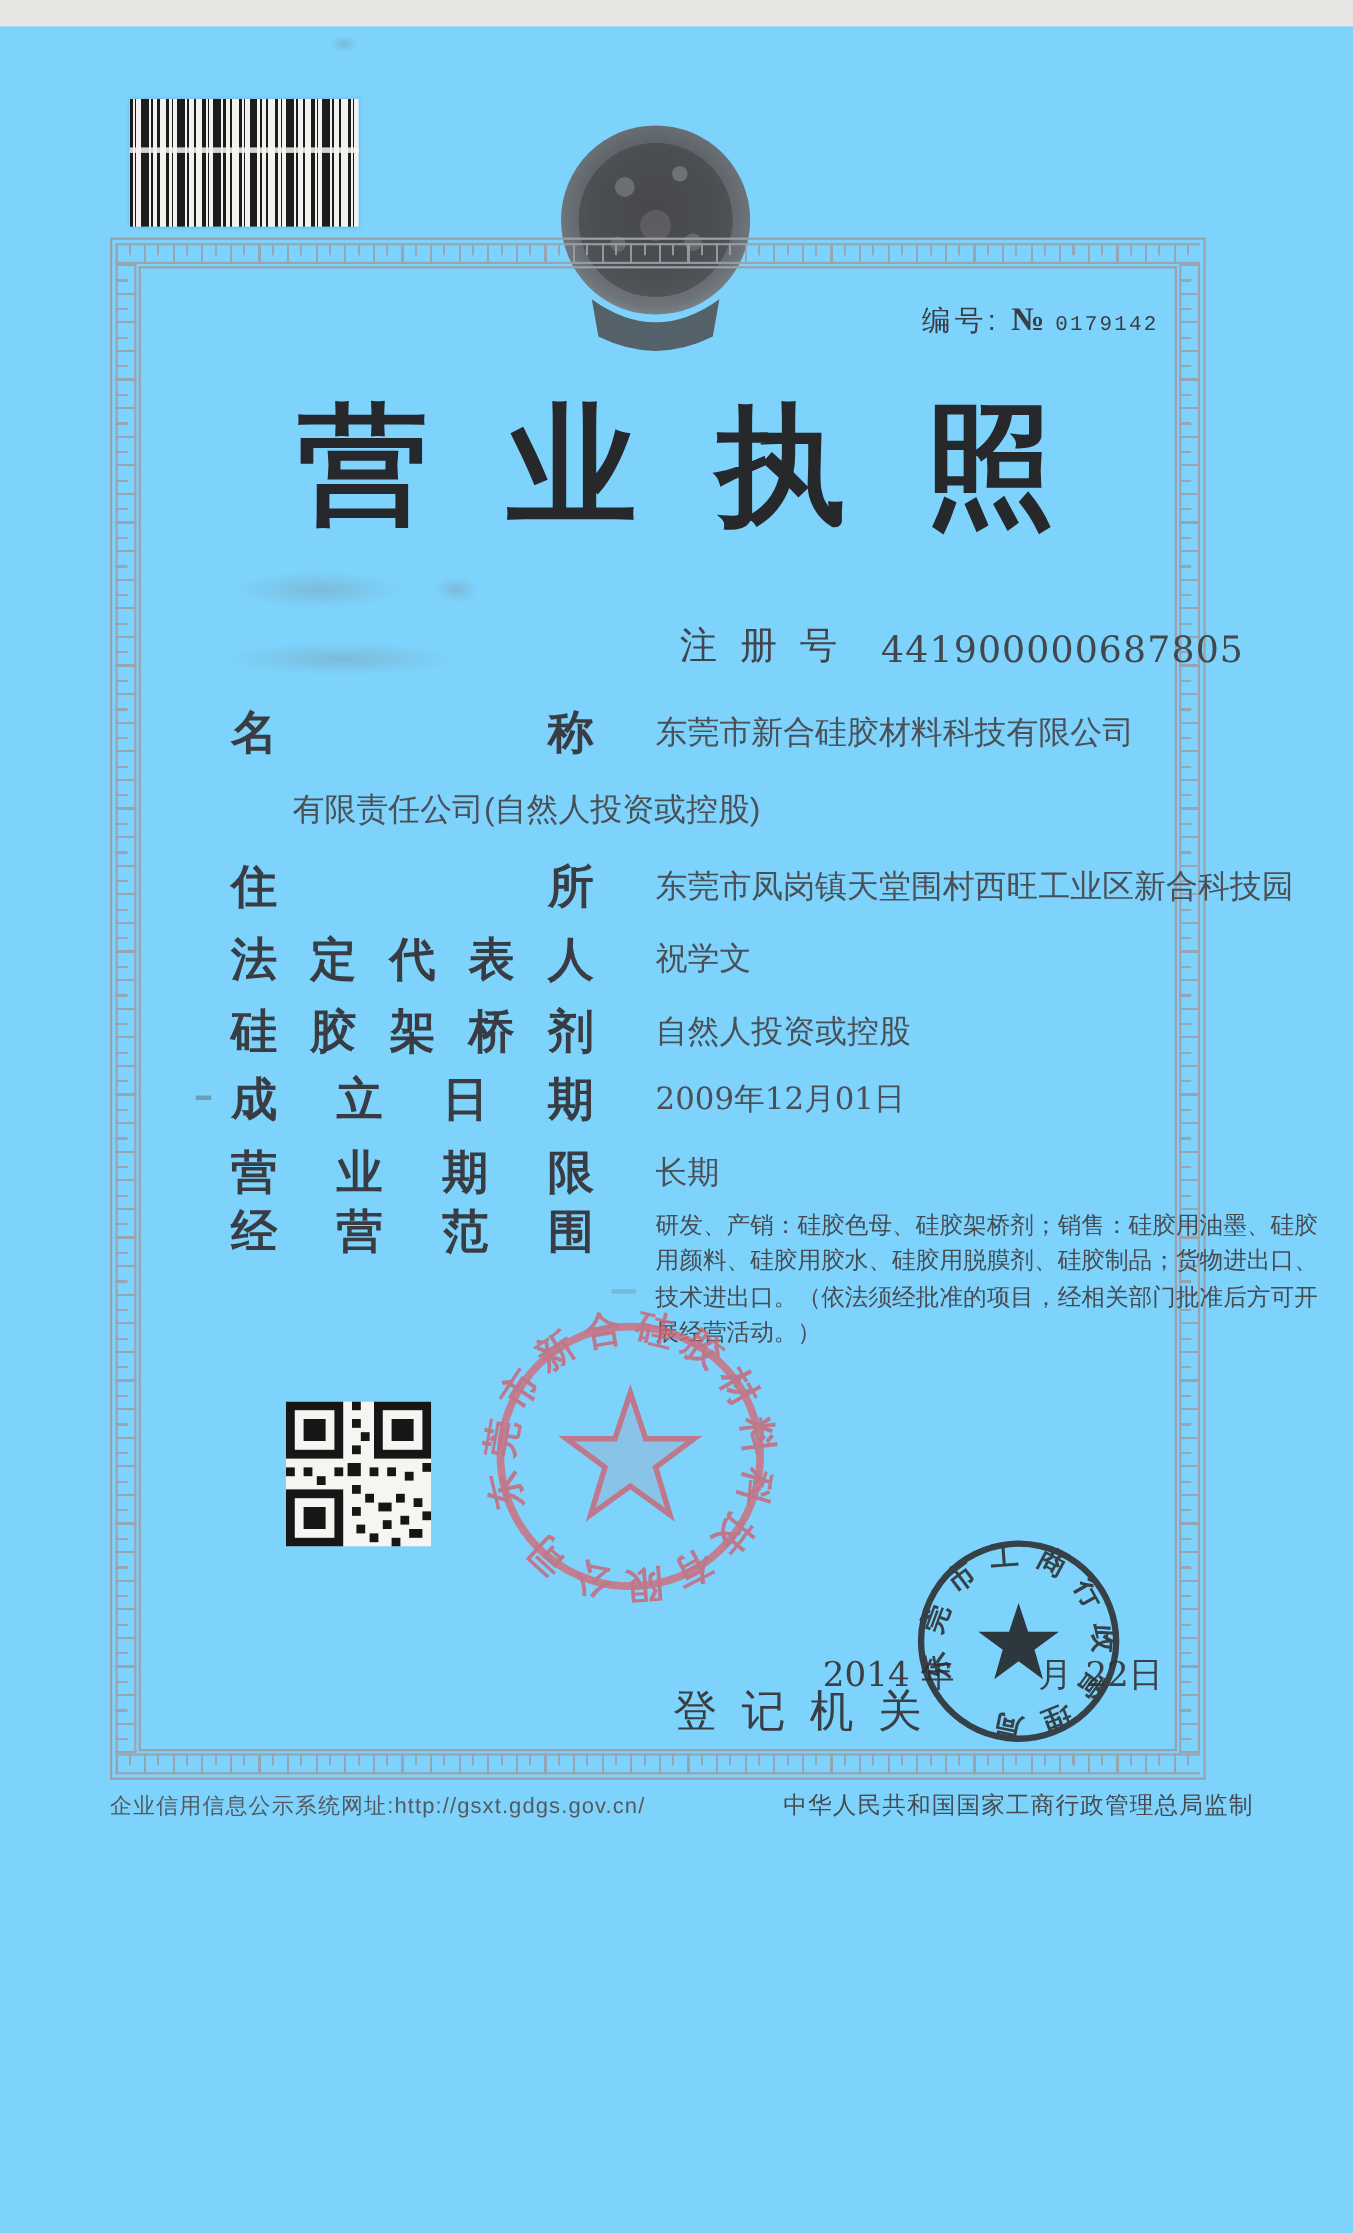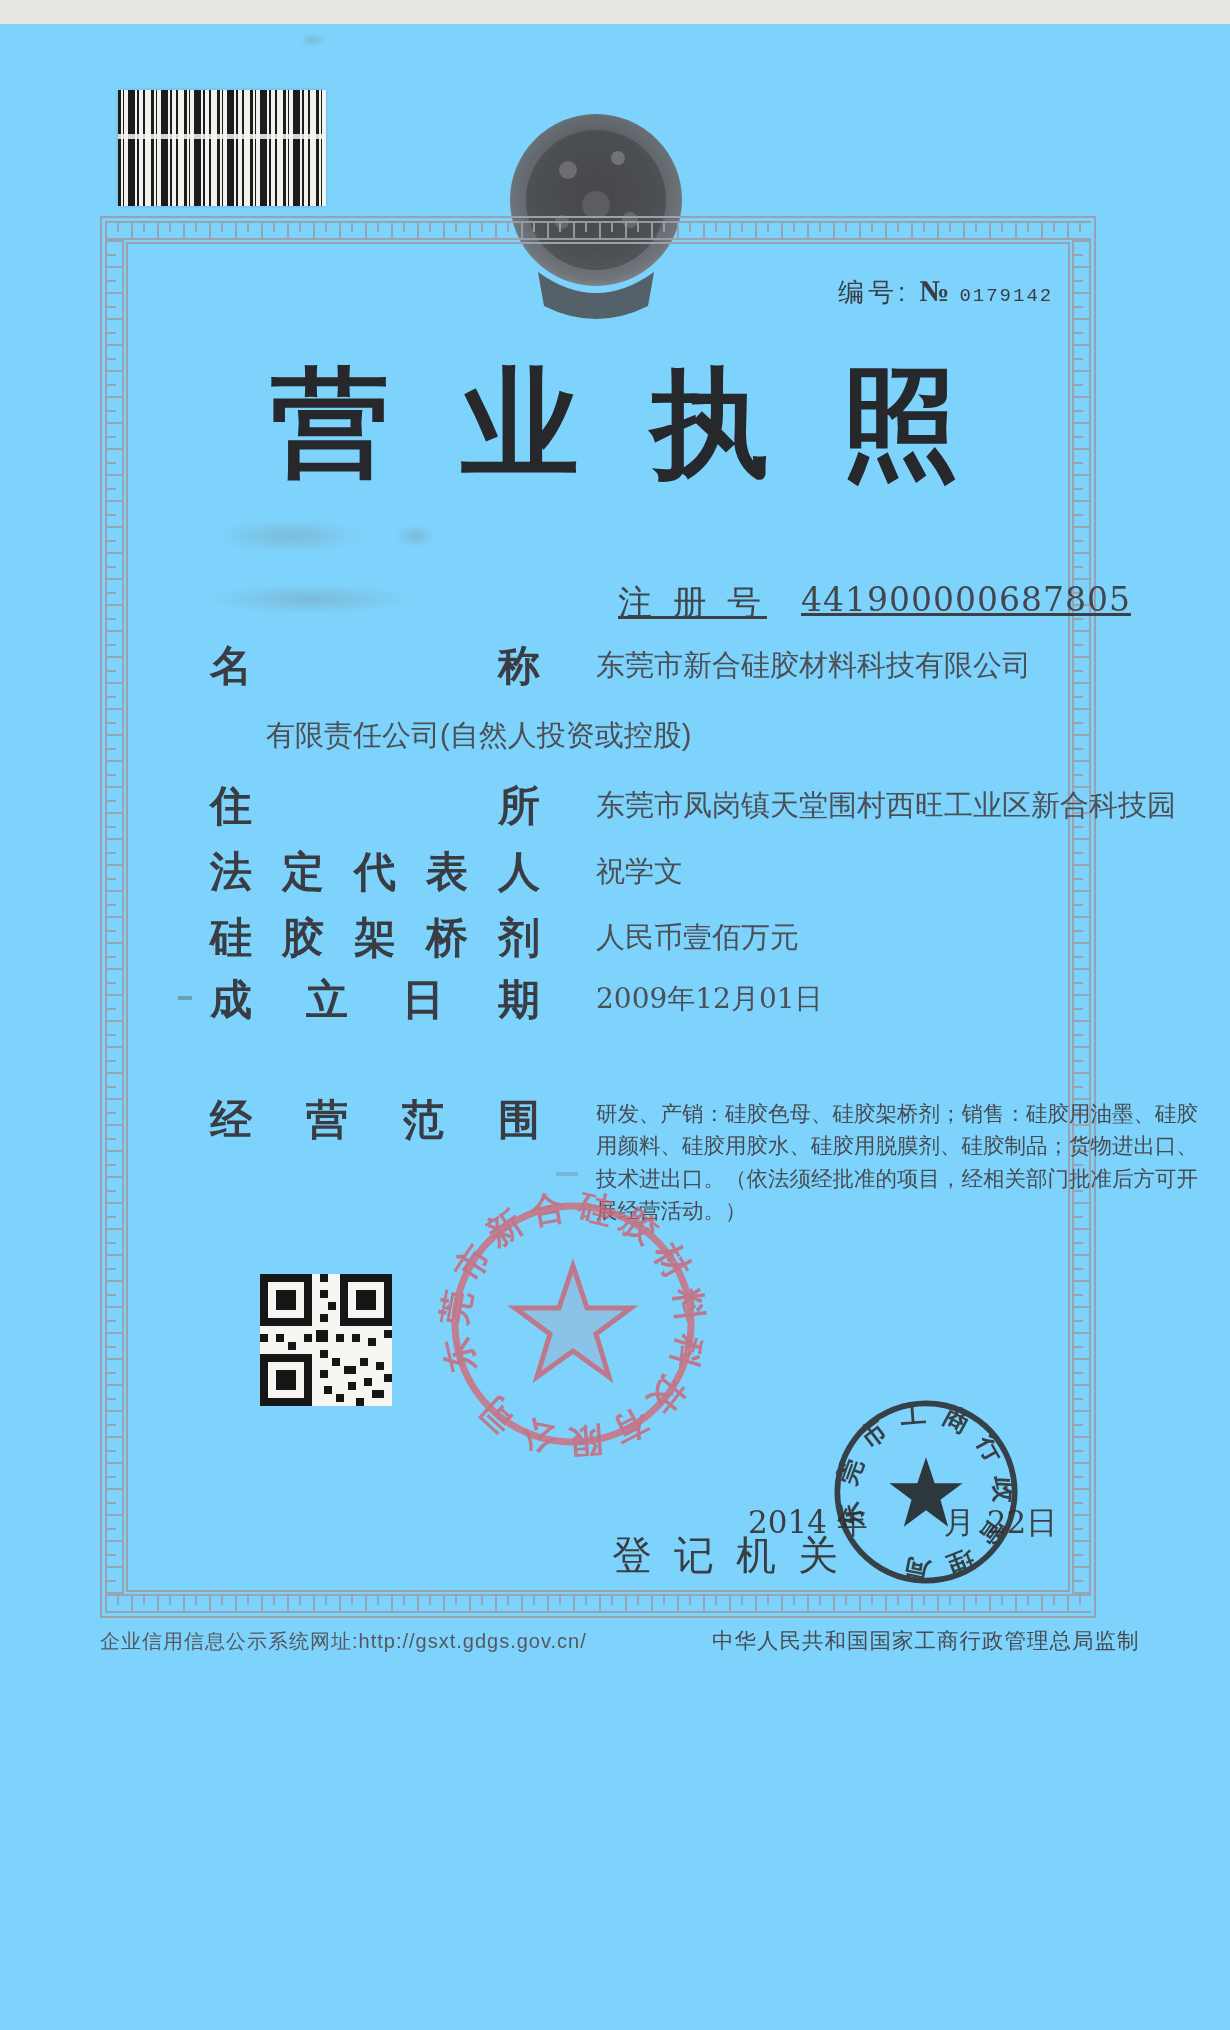--- a/index.html
+++ b/index.html
@@ -62,21 +62,21 @@
   .serial .sym { font-family:"Liberation Serif","DejaVu Serif",serif; font-weight:bold; font-size:30px; }
   .serial .num { font-family:"Liberation Mono","DejaVu Sans Mono",monospace; font-size:19px; letter-spacing:2px; }
   
   .title {
     position:absolute; left:0; right:0; top:336px; text-align:center;
     font-family:"Liberation Serif","DejaVu Serif",serif; font-weight:bold;
     font-size:118px; line-height:1.1; color:#26282c;
     letter-spacing:72px; text-indent:72px;
   }
   
-  .regline { position:absolute; left:618px; top:556px; display:flex; align-items:flex-start;text-decoration:underline; }
+  .regline { position:absolute; left:618px; top:540px; display:flex; align-items:flex-end; }
   .regline .rlab { font-family:"Liberation Serif","DejaVu Serif",serif; font-size:34px; color:#41454b; letter-spacing:6px; }
   .regline .rval { font-family:"DejaVu Serif","Liberation Serif",serif; font-size:33px; color:#43474d; margin-left:34px; letter-spacing:1px; }
   
   .row { position:absolute; left:210px; display:flex; align-items:flex-start; }
   .lbl {
     width:330px; flex:0 0 330px;
     font-family:"Liberation Serif","DejaVu Serif",serif; font-weight:600;
     font-size:42px; color:#393d43;
     text-align:justify; text-align-last:justify;
   }
@@ -164,25 +164,29 @@
   <div class="row" style="top:754px">
     <div class="lbl">住所</div>
     <div class="val">东莞市凤岗镇天堂围村西旺工业区新合科技园</div>
   </div>
   <div class="row" style="top:820px">
     <div class="lbl">法定代表人</div>
     <div class="val">祝学文</div>
   </div>
   <div class="row" style="top:886px">
     <div class="lbl">硅胶架桥剂</div>
-    <div class="val">人民币壹佰万元</div>
+    <div class="val">自然人投资或控股</div>
   </div>
   <div class="row" style="top:948px">
     <div class="lbl">成立日期</div>
     <div class="val date">2009年12月01日</div>
+  </div>
+  <div class="row" style="top:1014px">
+    <div class="lbl">营业期限</div>
+    <div class="val">长期</div>
   </div>
   <div class="row" style="top:1068px">
     <div class="lbl">经营范围</div>
     <div class="val small">研发、产销：硅胶色母、硅胶架桥剂；销售：硅胶用油墨、硅胶用颜料、硅胶用胶水、硅胶用脱膜剂、硅胶制品；货物进出口、技术进出口。（依法须经批准的项目，经相关部门批准后方可开展经营活动。）</div>
   </div>
 
   <div class="qr">
     <svg width="132" height="132" viewBox="0 0 132 132">
       <rect width="132" height="132" fill="#f6f5f2"></rect>
       <g fill="#161616">

